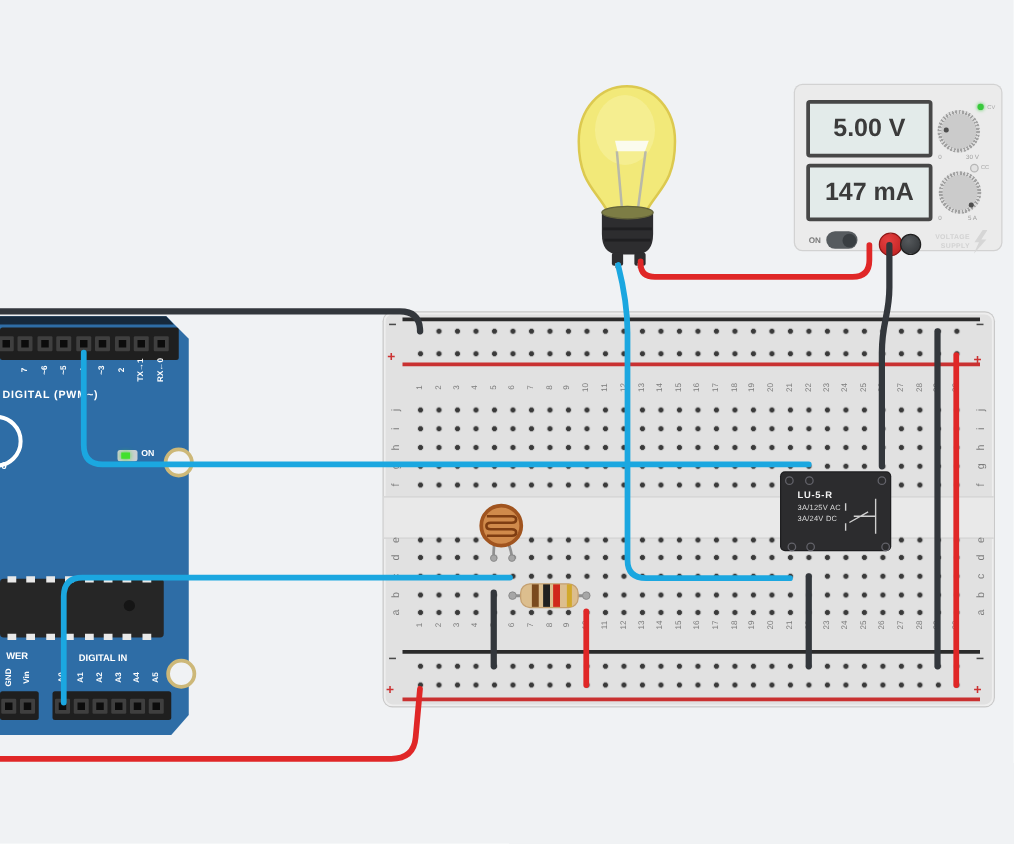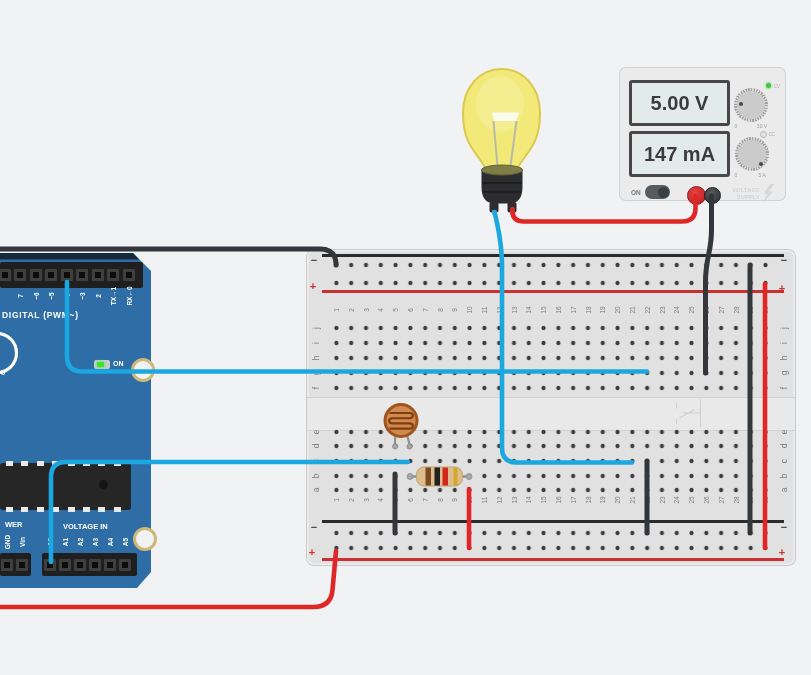--- a/index.html
+++ b/index.html
@@ -40,21 +40,21 @@
   .onled{position:absolute;left:94px;top:110px;width:16px;height:9px;background:#c9ced2;border-radius:2px;}
   .onled::after{content:"";position:absolute;left:2.5px;top:2px;width:7px;height:5px;background:#42e02e;box-shadow:0 0 4px #42e02e;}
   .on-label{left:113px;top:110px;font-size:7px;}
   .chip{position:absolute;left:0;top:213px;width:131px;height:47px;background:#262626;border-radius:3px;}
   .dash{position:absolute;width:7px;height:5px;background:#e9e9e9;}
   .chipdot{position:absolute;left:99px;top:17px;width:9px;height:9px;border-radius:50%;background:#151515;}
   .wer-label{left:5px;top:270px;font-size:7.5px;}
   .ana-label{left:63px;top:272px;font-size:7.5px;}
 
   
-  .psu{position:absolute;left:620px;top:68px;width:165px;height:132px;background:#ebebeb;border-radius:6px;
+  .psu{position:absolute;left:636px;top:68px;width:165px;height:132px;background:#ebebeb;border-radius:6px;
     box-shadow:0 0 0 1px #d2d2d2;}
   .display{position:absolute;left:9px;width:95px;height:40px;background:#e3ebea;border:3px solid #474747;border-radius:3px;
     display:flex;align-items:center;justify-content:center;font-size:20px;font-weight:bold;color:#3b3b3b;}
   .disp-v{top:12px;} .disp-a{top:63px;}
   .knob{position:absolute;width:34px;height:34px;border-radius:50%;
     background:repeating-conic-gradient(#a2a2a2 0deg 5deg,#d8d8d8 5deg 10deg);}
   .knob::after{content:"";position:absolute;inset:3px;border-radius:50%;background:#cbcbcb;}
   .kmark{position:absolute;width:3.5px;height:3.5px;border-radius:50%;background:#4e4e4e;z-index:1;}
   .klabel{position:absolute;transform:translate(-50%,-50%);font-size:5px;color:#9e9e9e;white-space:nowrap;}
   .led{position:absolute;width:5px;height:5px;border-radius:50%;}
@@ -265,21 +265,21 @@
       </div>
     <div class="hdr hdr-ana">
         <div class="pin" style="left: 2px; top: 5.5px;"></div>
         <div class="pin" style="left: 17px; top: 5.5px;"></div>
         <div class="pin" style="left: 32px; top: 5.5px;"></div>
         <div class="pin" style="left: 47px; top: 5.5px;"></div>
         <div class="pin" style="left: 62px; top: 5.5px;"></div>
         <div class="pin" style="left: 77px; top: 5.5px;"></div>
       </div>
     <span class="white-label wer-label">WER</span>
-    <span class="white-label ana-label">VOLTAGE IN</span>
+    <span class="white-label ana-label">DIGITAL IN</span>
     <div id="bottom-pin-labels">
         <span class="plabel" style="left: 7px; top: 292px;">GND</span>
         <span class="plabel" style="left: 22px; top: 292px;">Vin</span>
         <span class="plabel" style="left: 50px; top: 292px;">A0</span>
         <span class="plabel" style="left: 65px; top: 292px;">A1</span>
         <span class="plabel" style="left: 80px; top: 292px;">A2</span>
         <span class="plabel" style="left: 95px; top: 292px;">A3</span>
         <span class="plabel" style="left: 110px; top: 292px;">A4</span>
         <span class="plabel" style="left: 125px; top: 292px;">A5</span>
       </div>
@@ -306,20 +306,31 @@
     <div class="toggle"></div>
     <div class="term term-red"></div>
     <div class="term term-blk"></div>
     <div class="brand">
       <div>VOLTAGE</div>
       <div>SUPPLY</div>
     </div>
     <div class="bolt"></div>
   </div>
 
+  <div class="relay">
+    <span class="relay-model">LU-5-R</span>
+    <span class="relay-line rl1">3A/125V AC</span>
+    <span class="relay-line rl2">3A/24V DC</span>
+    <div class="rpin" style="left:2.5px;top:2.5px"></div>
+    <div class="rpin" style="left:18.5px;top:2.5px"></div>
+    <div class="rpin" style="left:76.5px;top:2.5px"></div>
+    <div class="rpin" style="left:4.5px;top:56px"></div>
+    <div class="rpin" style="left:19.5px;top:56px"></div>
+    <div class="rpin" style="left:79.5px;top:56px"></div>
+  </div>
 
   <svg class="overlay" width="811" height="675" viewBox="0 0 811 675">
 
     <g>
       <path d="M486 169 C477 152 463 146 463 113 C463 87 480 69 501.5 69 C523 69 540 87 540 113 C540 146 526 152 517 169 Z" stroke="#dcc94f" stroke-width="2" fill="#f2e979"></path>
       <ellipse cx="500" cy="104" rx="24" ry="28" fill="#f7f1a0" opacity="0.6"></ellipse>
       <path d="M497.5 166 L493.5 121 M510.5 166 L516.5 121" stroke="#b9b9a8" stroke-width="2" fill="none"></path>
       <polygon points="492,112.5 519,112.5 516,121 494,121" fill="#fbfbee"></polygon>
       <path d="M481.5 171 L481.5 187 Q481.5 203.5 495 203.5 L509 203.5 Q522.5 203.5 522.5 187 L522.5 171 Z" fill="#2d2d2f"></path>
       <ellipse cx="502" cy="170" rx="20.5" ry="5" fill="#7d7d45" stroke="#62623a" stroke-width="1"></ellipse>

